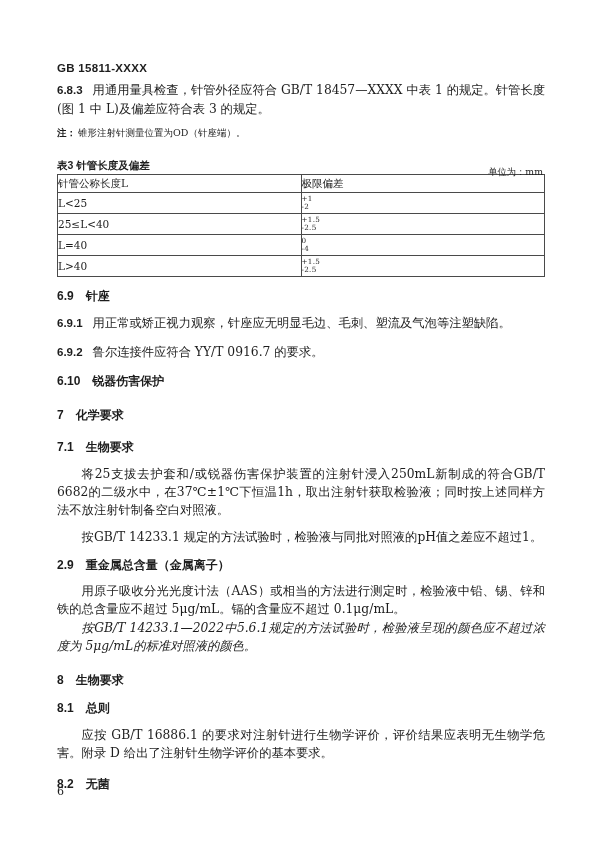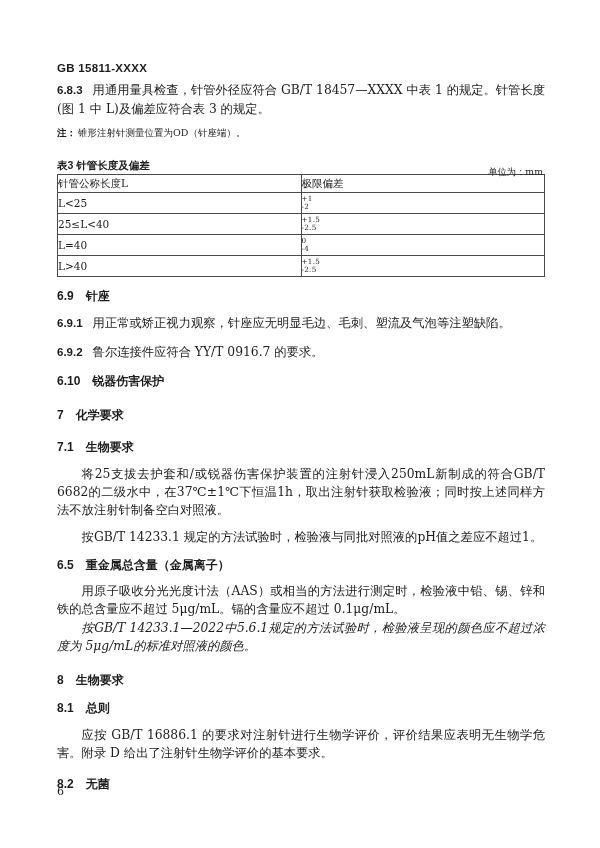--- a/index.html
+++ b/index.html
@@ -177,21 +177,21 @@
   <div class="heading" style="margin-top:15px">
     <span class="num">7.1</span><span>生物要求</span>
   </div>
 
   <div class="para">将25支拔去护套和/或锐器伤害保护装置的注射针浸入250mL新制成的符合GB/T 6682的二级水中，在37℃±1℃下恒温1h，取出注射针获取检验液；同时按上述同样方法不放注射针制备空白对照液。</div>
 
 
   <div class="para">按GB/T 14233.1 规定的方法试验时，检验液与同批对照液的pH值之差应不超过1。</div>
 
   <div class="heading">
-    <span class="num">6.5</span><span>重金属总含量（金属离子）</span>
+    <span class="num">2.9</span><span>重金属总含量（金属离子）</span>
   </div>
 
   <div class="para" style="line-height:17.5px">用原子吸收分光光度计法（AAS）或相当的方法进行测定时，检验液中铅、锡、锌和铁的总含量应不超过 5μg/mL。镉的含量应不超过 0.1μg/mL。</div>
   <div class="para tight" style="line-height:17.5px">按GB/T 14233.1—2022中5.6.1规定的方法试验时，检验液呈现的颜色应不超过浓度为 5μg/mL的标准对照液的颜色。</div>
 
   <div class="heading-chapter">
     <span class="num">8</span><span>生物要求</span>
   </div>
 
   <div class="heading" style="">

